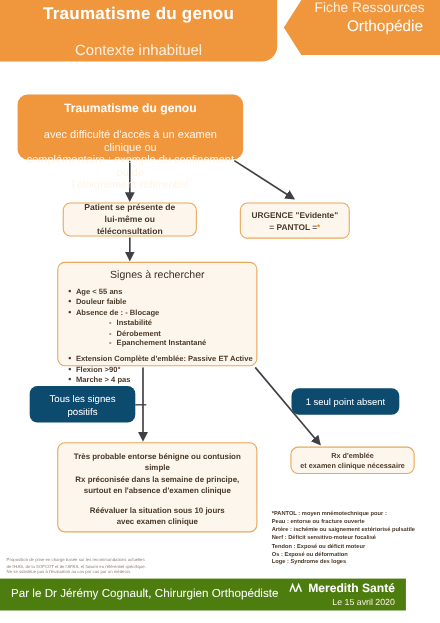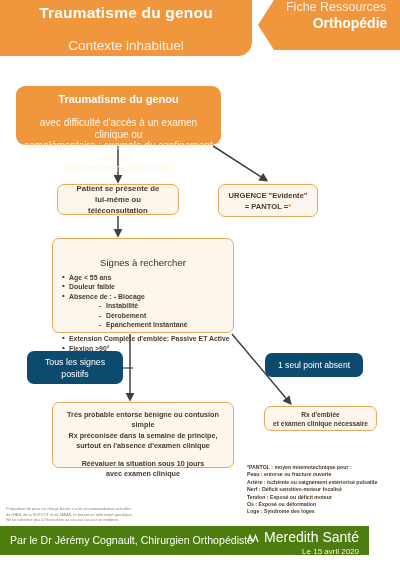--- a/index.html
+++ b/index.html
@@ -31,21 +31,21 @@
   .hdr-right {
     position: absolute; left: 258px; top: 0;
     width: 142px; height: 50px;
     background: #F0963C;
     clip-path: polygon(16px 0, 142px 0, 142px 50px, 16px 50px, 0 25px);
     display: flex; flex-direction: column;
     align-items: center; 
     color: #ffffff; padding-left: 14px;
   }
   .hdr-right .t1 { font-size: 12.5px; color: #fdeede; }
-  .hdr-right .t2 { font-size: 14px; font-weight: bold; margin-top: 1px; margin-left: 28px; }
+  .hdr-right .t2 { font-size: 14px; font-weight: normal; margin-top: 1px; margin-left: 28px; }
 
   
   .box {
     position: absolute;
     background: #FDF6EC;
     border: 1px solid #E8A85C;
     border-radius: 7px;
     color: #4a3a2a;
     text-align: center;
   }
@@ -82,35 +82,35 @@
     left: 218px; top: 184px; width: 100px; height: 33px;
     display: flex; flex-direction: column; align-items: center; justify-content: center;
     font-size: 7.6px; font-weight: bold; line-height: 11px;
   }
   #box-urgence .star { color: #E8820E; }
 
   #box-signes {
     left: 52px; top: 238px; width: 182px; height: 95px;
     padding: 6px 0 0 0;
   }
-  #box-signes .hd { font-size: 9.6px; text-align: center; color: #3a3024; margin-top: 12px; }
+  #box-signes .hd { font-size: 9.6px; text-align: center; color: #3a3024; }
   #box-signes ul { list-style: none; margin: 5px 0 0 9px; text-align: left; }
   #box-signes li { font-size: 6.9px; font-weight: bold; line-height: 9.4px; position: relative; padding-left: 7px; }
   #box-signes li:before {
     content: "•"; position: absolute; left: 0; top: -1px; font-size: 8px; color: #4a3a2a;
   }
   #box-signes .sub-list { list-style: none; margin: 0 0 0 46px; }
   #box-signes .sub-list li { padding-left: 7px; }
   #box-signes .sub-list li:before { content: "-"; font-size: 7px; top: 0; }
 
   #box-dark-left { left: 27px; top: 351px; width: 96px; height: 33px; font-size: 8.8px; line-height: 12px; }
   #box-dark-right { left: 265px; top: 353px; width: 98px; height: 24px; font-size: 8.6px; justify-content: center; }
 
   #box-entorse {
-    left: 52px; top: 402px; width: 182px; height: 66px;
+    left: 52px; top: 402px; width: 182px; height: 82px;
     padding: 7px 5px 0 5px;
   }
   #box-entorse .l { font-size: 7.2px; font-weight: bold; line-height: 10.4px; }
   #box-entorse .gap { height: 7px; }
 
   #box-rx {
     left: 264px; top: 406px; width: 113px; height: 25px;
     display: flex; flex-direction: column; align-items: center; justify-content: center;
     font-size: 6.6px; font-weight: bold; line-height: 9px;
   }
@@ -135,21 +135,21 @@
     background: #4d7c0f;
   }
   #footer .author {
     position: absolute; left: 10px; top: 8px;
     font-size: 10.6px; color: #ffffff;
   }
   #footer .brand {
     position: absolute; right: 10px; top: 3px;
     text-align: right; color: #ffffff;
   }
-  #footer .brand .nm { font-size: 14px; font-weight: normal; text-align: right; }
+  #footer .brand .nm { font-size: 11px; font-weight: bold; text-align: right; }
   #footer .brand .dt { font-size: 8px; color: #fdeede; margin-top: 1px; }
   #footer .logo-mark { display: inline-block; margin-right: 3px; vertical-align: -1px; }
 
   svg.arrows { position: absolute; left: 0; top: 0; width: 400px; height: 566px; pointer-events: none; }
 </style>
 </head>
 <body>
 
 <div id="page">
 

